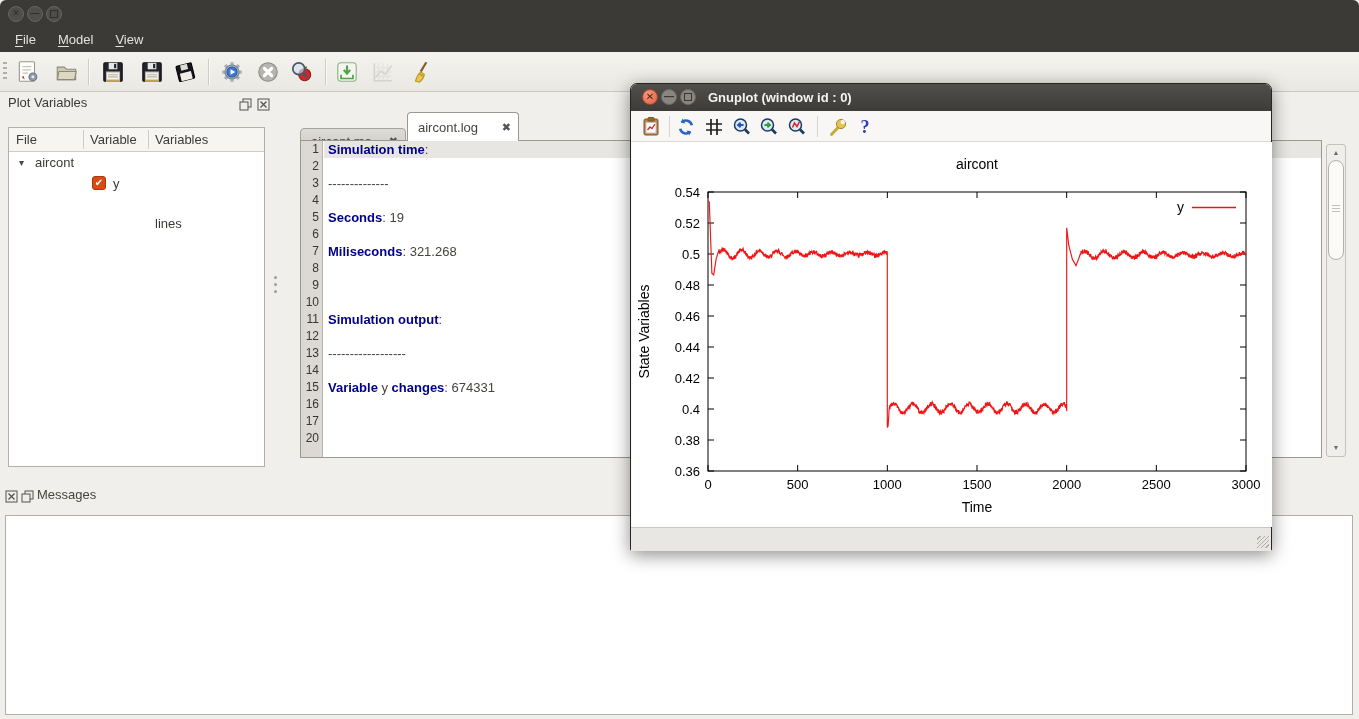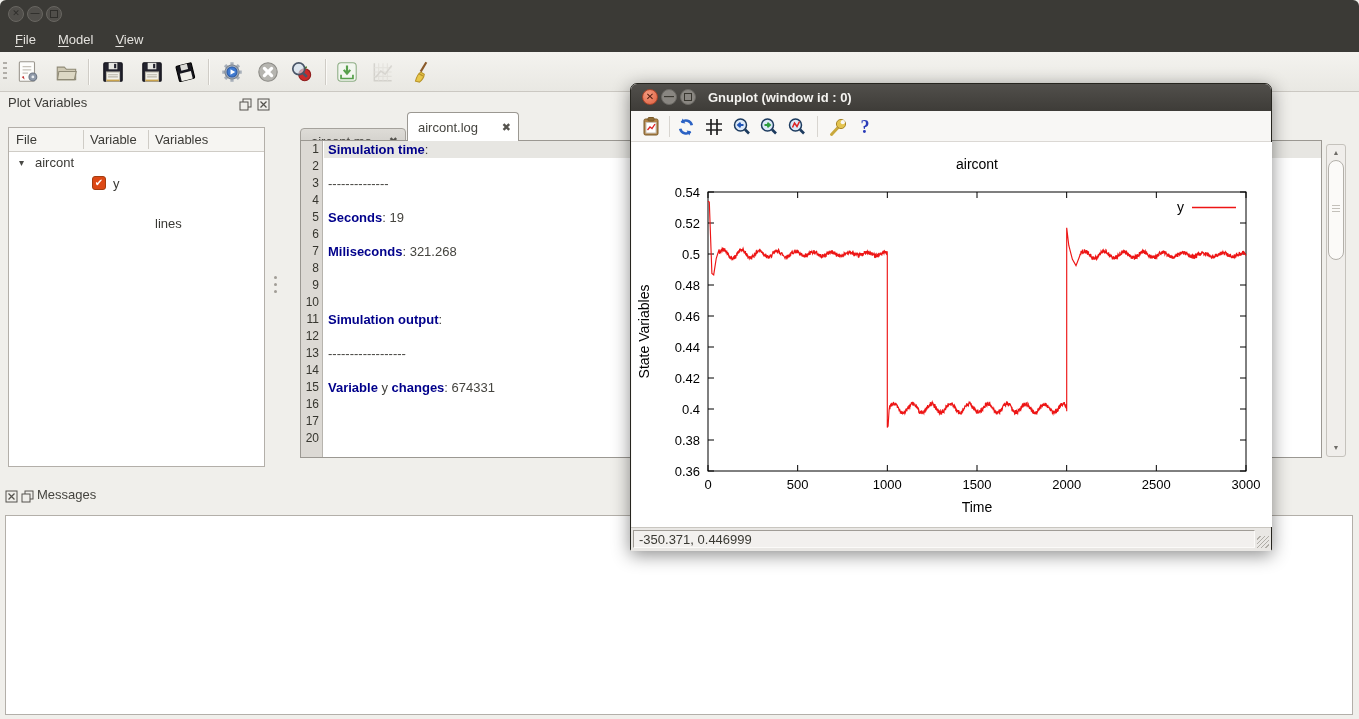--- a/index.html
+++ b/index.html
@@ -430,18 +430,17 @@
           <text x="68" y="85.50000000000001" text-anchor="end" font-size="13" font-family="Liberation Sans, DejaVu Sans, sans-serif" fill="#000">0.52</text>
           <line x1="76" y1="50" x2="82" y2="50" stroke="#000"></line>
           <line x1="614" y1="50" x2="608" y2="50" stroke="#000"></line>
           <text x="68" y="54.5" text-anchor="end" font-size="13" font-family="Liberation Sans, DejaVu Sans, sans-serif" fill="#000">0.54</text>
           <polyline points="76.0,59.3 77.3,60.1 79.9,131.4 81.7,132.9 84.2,116.7 87.1,107.4 87.4,111.1 87.7,111.3 87.9,109.2 88.2,109.5 88.5,111.1 88.7,109.3 89.0,109.9 89.3,108.2 89.5,106.9 89.8,108.2 90.1,108.8 90.3,106.1 90.6,106.5 90.9,108.1 91.2,108.5 91.4,107.2 91.7,106.5 92.0,106.8 92.2,109.4 92.5,107.6 92.8,106.3 93.0,109.7 93.3,107.7 93.6,110.3 93.8,109.6 94.1,110.8 94.4,110.6 94.7,108.6 94.9,110.0 95.2,112.5 95.5,112.3 95.7,110.0 96.0,111.9 96.3,111.0 96.5,113.4 96.8,113.3 97.1,115.4 97.3,115.7 97.6,114.1 97.9,114.3 98.1,116.0 98.4,114.7 98.7,116.7 99.0,116.6 99.2,115.0 99.5,114.7 99.8,116.2 100.0,117.6 100.3,117.3 100.6,117.3 100.8,118.1 101.1,115.7 101.4,115.5 101.6,115.3 101.9,114.2 102.2,117.3 102.5,113.6 102.7,115.4 103.0,113.1 103.3,116.0 103.5,115.8 103.8,115.8 104.1,114.0 104.3,113.1 104.6,112.2 104.9,110.7 105.1,113.6 105.4,110.6 105.7,109.3 105.9,111.6 106.2,109.5 106.5,111.3 106.8,109.6 107.0,108.0 107.3,110.6 107.6,106.8 107.8,108.3 108.1,106.7 108.4,108.5 108.6,107.8 108.9,108.6 109.2,107.5 109.4,108.6 109.7,107.0 110.0,108.8 110.3,108.3 110.5,106.8 110.8,107.6 111.1,106.5 111.3,107.2 111.6,109.3 111.9,109.1 112.1,110.4 112.4,111.5 112.7,109.4 112.9,111.3 113.2,109.7 113.5,109.6 113.7,113.3 114.0,112.1 114.3,111.1 114.6,114.2 114.8,111.2 115.1,114.7 115.4,112.9 115.6,113.3 115.9,115.5 116.2,115.0 116.4,116.2 116.7,114.5 117.0,116.0 117.2,116.6 117.5,115.1 117.8,114.1 118.1,116.5 118.3,114.6 118.6,116.2 118.9,117.2 119.1,114.2 119.4,116.1 119.7,117.4 119.9,114.3 120.2,114.5 120.5,113.4 120.7,113.0 121.0,115.5 121.3,113.7 121.6,113.8 121.8,114.7 122.1,115.0 122.4,112.0 122.6,111.6 122.9,113.0 123.2,112.7 123.4,112.1 123.7,113.0 124.0,111.9 124.2,108.5 124.5,109.9 124.8,107.9 125.0,111.0 125.3,110.7 125.6,108.9 125.9,109.8 126.1,109.3 126.4,109.0 126.7,108.9 126.9,107.8 127.2,108.9 127.5,109.2 127.7,106.9 128.0,109.3 128.3,108.7 128.5,108.3 128.8,108.7 129.1,108.7 129.4,110.3 129.6,110.2 129.9,110.5 130.2,110.7 130.4,109.6 130.7,111.7 131.0,112.2 131.2,110.4 131.5,112.2 131.8,113.3 132.0,112.9 132.3,114.3 132.6,112.4 132.8,114.2 133.1,113.4 133.4,114.1 133.7,113.0 133.9,112.5 134.2,113.1 134.5,114.8 134.7,116.1 135.0,113.4 135.3,114.9 135.5,113.7 135.8,113.6 136.1,115.4 136.3,116.7 136.6,114.8 136.9,114.0 137.2,116.3 137.4,115.5 137.7,114.7 138.0,112.8 138.2,114.6 138.5,112.9 138.8,112.8 139.0,113.0 139.3,115.5 139.6,115.2 139.8,114.5 140.1,112.9 140.4,111.9 140.6,111.2 140.9,110.0 141.2,110.4 141.5,110.9 141.7,109.8 142.0,109.4 142.3,110.2 142.5,110.9 142.8,110.3 143.1,108.4 143.3,109.0 143.6,110.1 143.9,107.6 144.1,108.7 144.4,109.8 144.7,107.7 145.0,110.4 145.2,109.5 145.5,110.9 145.8,110.7 146.0,108.5 146.3,108.2 146.6,107.4 146.8,107.9 147.1,109.7 147.4,108.9 147.6,111.3 147.9,111.0 148.2,111.8 148.5,112.4 148.7,111.7 149.0,111.3 149.3,111.1 149.5,110.8 149.8,110.7 150.1,111.0 150.3,113.7 150.6,112.0 150.9,112.9 151.1,113.4 151.4,113.6 151.7,113.8 151.9,114.2 152.2,114.7 152.5,115.0 152.8,115.8 153.0,114.5 153.3,115.6 153.6,114.6 153.8,114.6 154.1,114.2 154.4,115.0 154.6,116.2 154.9,116.7 155.2,116.1 155.4,112.8 155.7,116.2 156.0,112.8 156.3,114.4 156.5,114.0 156.8,115.4 157.1,112.3 157.3,115.2 157.6,113.7 157.9,114.0 158.1,111.9 158.4,112.2 158.7,113.8 158.9,110.0 159.2,110.7 159.5,110.8 159.7,110.0 160.0,110.7 160.3,109.5 160.6,110.4 160.8,111.6 161.1,111.8 161.4,111.6 161.6,111.6 161.9,110.7 162.2,108.9 162.4,108.8 162.7,109.2 163.0,107.5 163.2,111.3 163.5,109.8 163.8,110.1 164.1,110.4 164.3,108.3 164.6,109.5 164.9,111.0 165.1,108.2 165.4,108.3 165.7,111.2 165.9,110.4 166.2,109.2 166.5,109.1 166.7,110.3 167.0,111.0 167.3,110.3 167.5,112.5 167.8,112.0 168.1,111.2 168.4,112.3 168.6,111.9 168.9,112.7 169.2,112.9 169.4,111.4 169.7,111.5 170.0,112.6 170.2,114.6 170.5,113.4 170.8,113.4 171.0,112.7 171.3,114.7 171.6,112.8 171.9,115.1 172.1,112.9 172.4,114.7 172.7,115.0 172.9,114.2 173.2,112.9 173.5,113.7 173.7,112.6 174.0,113.2 174.3,115.2 174.5,114.5 174.8,111.6 175.1,113.4 175.4,114.0 175.6,112.4 175.9,111.6 176.2,111.5 176.4,111.4 176.7,113.3 177.0,110.5 177.2,110.0 177.5,111.3 177.8,111.3 178.0,112.8 178.3,110.8 178.6,109.1 178.8,109.8 179.1,110.7 179.4,110.5 179.7,109.6 179.9,109.1 180.2,109.9 180.5,111.7 180.7,111.2 181.0,111.4 181.3,111.3 181.5,110.3 181.8,108.5 182.1,108.5 182.3,109.2 182.6,111.7 182.9,112.0 183.2,111.2 183.4,109.6 183.7,111.5 184.0,109.3 184.2,110.4 184.5,109.4 184.8,109.7 185.0,112.1 185.3,113.3 185.6,111.4 185.8,113.1 186.1,112.3 186.4,113.4 186.6,113.6 186.9,111.9 187.2,112.9 187.5,113.2 187.7,113.0 188.0,115.1 188.3,112.5 188.5,113.0 188.8,112.1 189.1,115.4 189.3,115.7 189.6,115.9 189.9,114.7 190.1,115.1 190.4,115.1 190.7,112.0 191.0,113.6 191.2,112.5 191.5,114.5 191.8,113.1 192.0,115.5 192.3,112.6 192.6,112.2 192.8,113.7 193.1,114.3 193.4,111.8 193.6,112.7 193.9,114.0 194.2,114.1 194.4,111.1 194.7,112.3 195.0,110.3 195.3,110.5 195.5,111.5 195.8,109.5 196.1,112.4 196.3,112.4 196.6,110.6 196.9,110.0 197.1,111.7 197.4,109.4 197.7,111.4 197.9,111.7 198.2,109.6 198.5,109.7 198.8,109.9 199.0,111.3 199.3,108.4 199.6,110.0 199.8,109.2 200.1,112.0 200.4,108.4 200.6,110.0 200.9,111.3 201.2,112.4 201.4,111.4 201.7,110.0 202.0,109.9 202.3,112.1 202.5,109.8 202.8,111.6 203.1,112.9 203.3,111.2 203.6,111.9 203.9,113.4 204.1,110.9 204.4,114.1 204.7,114.1 204.9,110.8 205.2,114.1 205.5,113.2 205.7,113.2 206.0,112.8 206.3,113.5 206.6,112.8 206.8,115.0 207.1,111.7 207.4,112.4 207.6,114.4 207.9,114.9 208.2,113.7 208.4,112.7 208.7,113.9 209.0,113.7 209.2,114.6 209.5,113.5 209.8,115.3 210.1,111.9 210.3,113.8 210.6,113.4 210.9,114.0 211.1,112.9 211.4,114.6 211.7,111.9 211.9,114.2 212.2,110.6 212.5,111.0 212.7,111.3 213.0,110.5 213.3,113.4 213.5,111.1 213.8,111.1 214.1,111.3 214.4,111.0 214.6,111.0 214.9,111.0 215.2,110.4 215.4,112.6 215.7,109.7 216.0,112.5 216.2,109.7 216.5,111.7 216.8,110.9 217.0,109.5 217.3,108.6 217.6,111.3 217.9,110.0 218.1,108.9 218.4,110.7 218.7,112.4 218.9,110.4 219.2,110.8 219.5,111.1 219.7,111.2 220.0,110.1 220.3,112.8 220.5,110.6 220.8,111.2 221.1,109.9 221.3,110.5 221.6,112.1 221.9,114.1 222.2,110.6 222.4,114.2 222.7,112.5 223.0,112.8 223.2,112.1 223.5,112.7 223.8,112.6 224.0,111.7 224.3,112.6 224.6,111.4 224.8,111.4 225.1,111.5 225.4,112.2 225.7,111.6 225.9,112.3 226.2,114.9 226.5,115.1 226.7,111.5 227.0,115.3 227.3,113.4 227.5,111.8 227.8,112.5 228.1,112.0 228.3,113.7 228.6,111.6 228.9,113.0 229.2,111.0 229.4,112.0 229.7,113.5 230.0,113.7 230.2,112.7 230.5,111.1 230.8,113.7 231.0,113.2 231.3,112.7 231.6,111.0 231.8,111.9 232.1,110.7 232.4,109.2 232.6,111.4 232.9,109.8 233.2,109.9 233.5,112.8 233.7,110.0 234.0,109.2 234.3,111.6 234.5,110.3 234.8,109.0 235.1,110.7 235.3,111.1 235.6,109.3 235.9,110.1 236.1,111.5 236.4,110.9 236.7,110.7 237.0,108.9 237.2,112.3 237.5,110.7 237.8,112.9 238.0,110.7 238.3,110.2 238.6,111.8 238.8,111.3 239.1,110.4 239.4,112.4 239.6,111.7 239.9,113.5 240.2,110.4 240.4,113.7 240.7,111.8 241.0,111.8 241.3,112.5 241.5,112.7 241.8,112.4 242.1,111.4 242.3,112.0 242.6,115.2 242.9,115.0 243.1,114.9 243.4,111.6 243.7,115.3 243.9,115.2 244.2,113.2 244.5,115.1 244.8,112.3 245.0,112.7 245.3,115.2 245.6,113.5 245.8,111.7 246.1,113.6 246.4,114.1 246.6,111.8 246.9,112.1 247.2,114.4 247.4,112.0 247.7,112.0 248.0,110.8 248.2,111.8 248.5,112.3 248.8,111.5 249.1,112.1 249.3,111.3 249.6,112.8 249.9,112.9 250.1,110.5 250.4,110.3 250.7,112.0 250.9,109.4 251.2,109.2 251.5,111.2 251.7,110.5 252.0,111.5 252.3,110.2 252.6,108.9 252.8,109.2 253.1,110.0 253.4,111.4 253.6,109.2 253.9,110.8 254.2,109.2 254.4,112.0 254.7,112.4 255.0,111.8 255.2,109.2 255.3,112.8 255.3,285.6 256.1,284.0 257.1,267.8 257.4,265.8 257.7,263.4 257.9,267.1 258.2,264.0 258.5,263.9 258.7,261.9 259.0,264.8 259.3,261.4 259.5,264.3 259.8,260.9 260.1,263.4 260.4,262.3 260.6,262.7 260.9,263.3 261.2,262.9 261.4,260.0 261.7,261.3 262.0,262.7 262.2,261.9 262.5,262.6 262.8,262.3 263.0,263.6 263.3,262.1 263.6,260.9 263.9,262.1 264.1,262.9 264.4,261.7 264.7,263.3 264.9,262.5 265.2,264.6 265.5,264.1 265.7,265.3 266.0,265.1 266.3,265.1 266.5,265.7 266.8,267.0 267.1,268.4 267.3,269.5 267.6,266.8 267.9,268.6 268.2,269.2 268.4,270.9 268.7,270.7 269.0,268.7 269.2,270.6 269.5,271.8 269.8,270.2 270.0,269.3 270.3,271.9 270.6,269.5 270.8,271.8 271.1,271.5 271.4,270.0 271.7,271.2 271.9,271.1 272.2,269.8 272.5,270.4 272.7,268.7 273.0,271.6 273.3,270.9 273.5,270.0 273.8,267.4 274.1,267.2 274.3,266.5 274.6,268.3 274.9,269.2 275.1,266.7 275.4,266.5 275.7,265.5 276.0,264.3 276.2,266.2 276.5,266.0 276.8,266.5 277.0,263.0 277.3,264.0 277.6,265.4 277.8,265.7 278.1,261.8 278.4,264.8 278.6,262.7 278.9,262.5 279.2,262.0 279.5,260.2 279.7,262.0 280.0,261.2 280.3,261.8 280.5,260.2 280.8,260.2 281.1,263.7 281.3,263.2 281.6,260.3 281.9,262.7 282.1,261.5 282.4,262.5 282.7,263.1 283.0,263.9 283.2,263.9 283.5,264.4 283.8,263.4 284.0,262.7 284.3,263.0 284.6,266.2 284.8,265.1 285.1,265.9 285.4,266.2 285.6,265.6 285.9,266.7 286.2,267.8 286.4,265.6 286.7,269.3 287.0,268.8 287.3,270.8 287.5,270.6 287.8,271.3 288.1,271.3 288.3,270.5 288.6,268.9 288.9,270.1 289.1,270.6 289.4,271.0 289.7,268.4 289.9,269.6 290.2,270.8 290.5,271.2 290.8,269.4 291.0,271.2 291.3,269.8 291.6,271.1 291.8,271.5 292.1,268.1 292.4,269.9 292.6,270.7 292.9,266.8 293.2,270.4 293.4,267.0 293.7,267.4 294.0,269.3 294.2,266.5 294.5,265.0 294.8,267.6 295.1,264.3 295.3,266.7 295.6,263.0 295.9,264.9 296.1,264.7 296.4,266.1 296.7,264.1 296.9,265.3 297.2,263.6 297.5,262.9 297.7,263.0 298.0,264.5 298.3,260.2 298.6,261.0 298.8,263.2 299.1,263.6 299.4,263.2 299.6,261.1 299.9,260.7 300.2,259.9 300.4,260.6 300.7,260.6 301.0,263.5 301.2,261.7 301.5,262.8 301.8,261.7 302.0,264.6 302.3,265.8 302.6,262.5 302.9,262.6 303.1,262.8 303.4,266.3 303.7,267.0 303.9,268.0 304.2,264.3 304.5,265.9 304.7,266.4 305.0,269.2 305.3,267.2 305.5,267.3 305.8,267.2 306.1,270.9 306.4,267.6 306.6,270.5 306.9,269.5 307.2,270.4 307.4,271.9 307.7,271.2 308.0,268.6 308.2,268.3 308.5,270.3 308.8,271.8 309.0,272.6 309.3,269.2 309.6,272.4 309.9,268.5 310.1,270.9 310.4,268.1 310.7,267.9 310.9,268.4 311.2,270.9 311.5,269.7 311.7,269.7 312.0,270.3 312.3,267.5 312.5,267.6 312.8,266.9 313.1,266.3 313.3,266.2 313.6,268.1 313.9,264.2 314.2,264.7 314.4,264.5 314.7,265.1 315.0,263.0 315.2,265.2 315.5,264.0 315.8,265.1 316.0,261.2 316.3,264.1 316.6,263.8 316.8,262.0 317.1,261.8 317.4,261.9 317.7,262.3 317.9,262.3 318.2,262.5 318.5,262.2 318.7,261.0 319.0,263.8 319.3,261.6 319.5,261.6 319.8,261.8 320.1,261.0 320.3,261.3 320.6,263.2 320.9,262.2 321.1,265.2 321.4,264.2 321.7,263.7 322.0,265.1 322.2,266.4 322.5,263.4 322.8,264.0 323.0,266.5 323.3,264.8 323.6,265.2 323.8,269.1 324.1,267.8 324.4,266.5 324.6,269.4 324.9,268.8 325.2,267.8 325.5,270.0 325.7,268.6 326.0,270.5 326.3,268.0 326.5,272.1 326.8,268.4 327.1,269.4 327.3,270.7 327.6,271.4 327.9,271.6 328.1,271.1 328.4,271.4 328.7,271.6 328.9,272.2 329.2,269.1 329.5,271.3 329.8,270.7 330.0,271.4 330.3,267.8 330.6,270.5 330.8,267.4 331.1,267.9 331.4,267.9 331.6,268.1 331.9,266.4 332.2,266.2 332.4,267.1 332.7,264.6 333.0,263.8 333.3,264.0 333.5,264.0 333.8,264.4 334.1,264.6 334.3,263.3 334.6,261.3 334.9,264.0 335.1,263.2 335.4,263.0 335.7,263.3 335.9,261.5 336.2,262.7 336.5,263.4 336.8,261.3 337.0,260.6 337.3,261.6 337.6,259.8 337.8,260.4 338.1,260.4 338.4,261.8 338.6,262.4 338.9,263.1 339.2,261.3 339.4,264.2 339.7,265.3 340.0,263.2 340.2,266.1 340.5,266.0 340.8,263.7 341.1,266.5 341.3,266.6 341.6,267.3 341.9,266.7 342.1,264.6 342.4,267.1 342.7,266.4 342.9,266.2 343.2,266.8 343.5,269.5 343.7,267.4 344.0,269.7 344.3,270.4 344.6,271.5 344.8,268.9 345.1,268.9 345.4,268.5 345.6,270.4 345.9,271.5 346.2,270.0 346.4,270.0 346.7,271.5 347.0,268.8 347.2,269.1 347.5,269.8 347.8,269.6 348.0,270.0 348.3,268.0 348.6,270.0 348.9,267.4 349.1,267.7 349.4,270.6 349.7,266.8 349.9,267.1 350.2,266.3 350.5,268.5 350.7,268.7 351.0,265.1 351.3,266.7 351.5,265.5 351.8,263.9 352.1,265.5 352.4,265.3 352.6,264.2 352.9,266.0 353.2,264.6 353.4,261.4 353.7,261.1 354.0,262.6 354.2,262.5 354.5,263.7 354.8,264.1 355.0,260.5 355.3,262.9 355.6,262.9 355.8,259.8 356.1,261.2 356.4,263.0 356.7,262.9 356.9,263.4 357.2,263.4 357.5,260.7 357.7,260.5 358.0,262.2 358.3,263.6 358.5,262.3 358.8,265.1 359.1,263.7 359.3,264.5 359.6,264.3 359.9,265.7 360.2,265.5 360.4,265.9 360.7,266.3 361.0,265.9 361.2,268.2 361.5,266.6 361.8,266.4 362.0,267.6 362.3,270.0 362.6,269.5 362.8,270.5 363.1,267.7 363.4,271.3 363.7,269.7 363.9,268.9 364.2,271.2 364.5,272.4 364.7,270.4 365.0,272.4 365.3,269.3 365.5,270.6 365.8,271.6 366.1,269.9 366.3,270.1 366.6,270.1 366.9,268.6 367.1,267.7 367.4,271.0 367.7,271.5 368.0,267.6 368.2,267.5 368.5,268.3 368.8,269.9 369.0,268.7 369.3,268.5 369.6,265.7 369.8,266.8 370.1,267.8 370.4,266.8 370.6,264.9 370.9,264.1 371.2,263.7 371.5,262.3 371.7,264.0 372.0,262.1 372.3,261.6 372.5,262.2 372.8,261.3 373.1,263.2 373.3,263.8 373.6,264.2 373.9,262.1 374.1,261.5 374.4,262.9 374.7,259.9 374.9,259.9 375.2,261.0 375.5,259.9 375.8,263.2 376.0,261.0 376.3,264.3 376.6,263.5 376.8,262.8 377.1,262.5 377.4,261.2 377.6,262.6 377.9,262.9 378.2,263.0 378.4,262.6 378.7,263.8 379.0,263.9 379.3,265.4 379.5,264.5 379.8,267.2 380.1,266.7 380.3,269.4 380.6,268.3 380.9,269.4 381.1,267.4 381.4,270.0 381.7,268.3 381.9,270.5 382.2,268.4 382.5,270.7 382.7,272.1 383.0,271.7 383.3,271.7 383.6,268.5 383.8,268.5 384.1,271.2 384.4,271.3 384.6,268.8 384.9,269.4 385.2,271.5 385.4,270.9 385.7,271.5 386.0,269.5 386.2,267.9 386.5,268.5 386.8,267.7 387.1,267.3 387.3,267.6 387.6,267.1 387.9,268.8 388.1,268.4 388.4,267.4 388.7,267.8 388.9,264.2 389.2,267.3 389.5,265.2 389.7,263.7 390.0,265.4 390.3,262.6 390.6,262.1 390.8,262.8 391.1,264.8 391.4,264.4 391.6,262.8 391.9,260.9 392.2,262.9 392.4,260.8 392.7,264.0 393.0,264.0 393.2,261.5 393.5,262.4 393.8,263.5 394.0,261.4 394.3,260.4 394.6,263.4 394.9,264.1 395.1,264.5 395.4,264.0 395.7,264.0 395.9,261.2 396.2,261.7 396.5,264.1 396.7,264.0 397.0,265.1 397.3,264.7 397.5,266.3 397.8,266.5 398.1,265.0 398.4,266.3 398.6,266.7 398.9,264.9 399.2,267.2 399.4,269.6 399.7,266.4 400.0,268.4 400.2,268.1 400.5,270.7 400.8,270.9 401.0,269.4 401.3,267.8 401.6,270.8 401.8,271.3 402.1,271.5 402.4,270.5 402.7,270.9 402.9,271.2 403.2,270.4 403.5,270.7 403.7,272.3 404.0,270.3 404.3,269.1 404.5,271.6 404.8,271.9 405.1,270.5 405.3,270.5 405.6,269.3 405.9,266.9 406.2,266.8 406.4,267.5 406.7,268.1 407.0,266.8 407.2,268.2 407.5,264.8 407.8,267.5 408.0,265.0 408.3,264.0 408.6,265.0 408.8,264.2 409.1,265.0 409.4,263.3 409.6,263.4 409.9,264.5 410.2,263.2 410.5,264.0 410.7,263.2 411.0,262.6 411.3,263.9 411.5,262.2 411.8,262.7 412.1,263.1 412.3,262.5 412.6,262.7 412.9,263.1 413.1,260.8 413.4,264.1 413.7,262.6 414.0,261.0 414.2,261.9 414.5,263.0 414.8,264.9 415.0,263.1 415.3,265.3 415.6,265.4 415.8,262.9 416.1,265.9 416.4,264.8 416.6,265.9 416.9,264.7 417.2,265.9 417.5,266.6 417.7,265.6 418.0,266.8 418.3,268.2 418.5,269.2 418.8,267.6 419.1,266.9 419.3,267.2 419.6,268.2 419.9,268.3 420.1,269.2 420.4,271.4 420.7,271.6 420.9,272.0 421.2,268.6 421.5,269.6 421.8,270.6 422.0,270.3 422.3,271.4 422.6,270.0 422.8,268.7 423.1,271.0 423.4,270.4 423.6,267.7 423.9,268.0 424.2,268.3 424.4,271.2 424.7,268.6 425.0,266.6 425.3,269.2 425.5,269.4 425.8,269.3 426.1,267.3 426.3,267.6 426.6,264.8 426.9,264.3 427.1,265.0 427.4,267.0 427.7,262.8 427.9,265.1 428.2,263.5 428.5,264.4 428.7,263.5 429.0,261.8 429.3,261.9 429.6,261.1 429.8,263.2 430.1,263.7 430.4,263.9 430.6,262.1 430.9,263.2 431.2,260.7 431.4,261.7 431.7,261.5 432.0,260.2 432.2,261.6 432.5,261.2 432.8,263.4 433.1,264.1 433.3,264.8 433.6,265.2 433.9,262.2 434.1,265.6 434.4,266.0 434.7,266.2 434.7,269.3 434.7,85.7 436.8,103.5 440.4,117.4 444.0,123.6 447.6,114.3 447.8,113.3 448.1,112.1 448.4,112.0 448.7,113.1 448.9,110.2 449.2,108.9 449.5,110.6 449.7,110.4 450.0,110.5 450.3,111.5 450.5,107.6 450.8,109.1 451.1,110.9 451.3,110.5 451.6,110.7 451.9,110.8 452.2,110.1 452.4,107.9 452.7,108.0 453.0,109.4 453.2,110.2 453.5,109.5 453.8,108.2 454.0,110.9 454.3,110.9 454.6,109.9 454.8,108.1 455.1,110.6 455.4,112.2 455.6,112.3 455.9,109.1 456.2,111.0 456.5,109.6 456.7,112.1 457.0,112.6 457.3,112.9 457.5,114.5 457.8,112.0 458.1,112.8 458.3,115.1 458.6,112.5 458.9,112.7 459.1,114.3 459.4,115.3 459.7,116.1 460.0,114.6 460.2,116.8 460.5,117.1 460.8,115.3 461.0,114.4 461.3,116.7 461.6,114.6 461.8,117.7 462.1,114.8 462.4,117.0 462.6,116.8 462.9,116.8 463.2,116.9 463.4,116.2 463.7,114.2 464.0,114.9 464.3,116.0 464.5,117.4 464.8,116.8 465.1,116.8 465.3,113.7 465.6,114.6 465.9,116.3 466.1,113.0 466.4,112.8 466.7,112.5 466.9,113.3 467.2,112.3 467.5,111.6 467.8,110.7 468.0,113.3 468.3,110.5 468.6,111.7 468.8,111.1 469.1,109.0 469.4,109.5 469.6,110.1 469.9,111.4 470.2,110.2 470.4,111.2 470.7,108.1 471.0,107.7 471.3,109.2 471.5,107.6 471.8,110.3 472.1,110.6 472.3,108.4 472.6,109.1 472.9,111.0 473.1,110.9 473.4,109.4 473.7,111.1 473.9,107.8 474.2,108.1 474.5,110.1 474.7,111.2 475.0,110.8 475.3,111.1 475.6,112.1 475.8,112.3 476.1,112.5 476.4,113.5 476.6,110.2 476.9,114.0 477.2,112.9 477.4,114.8 477.7,114.7 478.0,111.9 478.2,114.2 478.5,114.0 478.8,113.8 479.1,112.9 479.3,115.2 479.6,114.1 479.9,115.1 480.1,115.7 480.4,117.4 480.7,116.5 480.9,117.4 481.2,114.2 481.5,114.9 481.7,115.0 482.0,116.0 482.3,117.0 482.5,116.8 482.8,115.6 483.1,114.8 483.4,117.0 483.6,113.8 483.9,113.7 484.2,117.1 484.4,115.8 484.7,113.4 485.0,114.6 485.2,115.6 485.5,116.1 485.8,112.8 486.0,111.9 486.3,112.4 486.6,114.5 486.9,113.7 487.1,113.4 487.4,113.6 487.7,113.1 487.9,109.9 488.2,113.3 488.5,111.9 488.7,112.7 489.0,112.2 489.3,112.0 489.5,111.6 489.8,108.5 490.1,111.2 490.3,110.8 490.6,109.1 490.9,111.0 491.2,108.2 491.4,109.6 491.7,108.9 492.0,111.2 492.2,108.2 492.5,109.7 492.8,111.2 493.0,108.7 493.3,109.4 493.6,111.9 493.8,111.9 494.1,112.1 494.4,108.6 494.7,110.0 494.9,111.5 495.2,110.2 495.5,112.8 495.7,112.4 496.0,113.5 496.3,110.8 496.5,113.2 496.8,113.5 497.1,112.2 497.3,113.4 497.6,114.1 497.9,115.2 498.2,113.4 498.4,113.7 498.7,113.5 499.0,113.7 499.2,116.7 499.5,115.6 499.8,115.2 500.0,114.4 500.3,117.0 500.6,113.9 500.8,115.1 501.1,114.5 501.4,115.2 501.6,115.5 501.9,113.9 502.2,116.9 502.5,117.6 502.7,114.6 503.0,117.0 503.3,113.4 503.5,113.8 503.8,115.0 504.1,116.9 504.3,113.2 504.6,113.1 504.9,115.6 505.1,115.9 505.4,112.2 505.7,114.1 506.0,114.9 506.2,112.6 506.5,113.5 506.8,113.4 507.0,113.8 507.3,110.6 507.6,110.5 507.8,113.7 508.1,110.1 508.4,112.0 508.6,112.0 508.9,110.0 509.2,109.1 509.4,110.7 509.7,108.9 510.0,111.7 510.3,109.0 510.5,108.3 510.8,109.3 511.1,111.2 511.3,108.8 511.6,108.5 511.9,110.1 512.1,109.9 512.4,111.0 512.7,111.8 512.9,108.9 513.2,108.5 513.5,112.4 513.8,109.7 514.0,110.3 514.3,110.9 514.6,110.4 514.8,112.8 515.1,110.9 515.4,112.3 515.6,111.4 515.9,113.5 516.2,114.0 516.4,114.3 516.7,113.0 517.0,114.5 517.2,113.9 517.5,112.3 517.8,115.3 518.1,113.4 518.3,116.0 518.6,115.9 518.9,112.7 519.1,116.5 519.4,113.6 519.7,116.0 519.9,116.0 520.2,116.1 520.5,115.0 520.7,115.1 521.0,113.3 521.3,114.6 521.6,114.6 521.8,115.8 522.1,114.8 522.4,115.4 522.6,116.9 522.9,114.5 523.2,113.2 523.4,116.2 523.7,116.5 524.0,112.9 524.2,113.2 524.5,115.3 524.8,115.9 525.1,113.7 525.3,113.0 525.6,113.5 525.9,112.1 526.1,114.8 526.4,111.5 526.7,112.9 526.9,113.9 527.2,110.4 527.5,110.0 527.7,111.1 528.0,110.8 528.3,110.9 528.5,111.6 528.8,113.0 529.1,111.9 529.4,109.6 529.6,111.8 529.9,109.9 530.2,109.6 530.4,109.8 530.7,111.8 531.0,108.8 531.2,110.4 531.5,109.1 531.8,109.4 532.0,111.5 532.3,109.0 532.6,110.2 532.9,112.5 533.1,112.0 533.4,110.3 533.7,109.4 533.9,112.1 534.2,111.1 534.5,112.2 534.7,111.1 535.0,113.5 535.3,112.9 535.5,112.0 535.8,114.0 536.1,114.1 536.3,114.0 536.6,111.6 536.9,114.5 537.2,114.7 537.4,112.6 537.7,114.0 538.0,114.6 538.2,115.9 538.5,113.8 538.8,113.7 539.0,113.6 539.3,116.1 539.6,114.3 539.8,113.6 540.1,116.4 540.4,113.8 540.7,116.8 540.9,115.4 541.2,115.6 541.5,114.6 541.7,115.7 542.0,116.7 542.3,115.0 542.5,115.2 542.8,113.8 543.1,114.8 543.3,112.6 543.6,114.0 543.9,113.1 544.1,114.0 544.4,112.2 544.7,113.3 545.0,115.0 545.2,111.9 545.5,111.6 545.8,115.0 546.0,113.3 546.3,110.9 546.6,112.8 546.8,112.2 547.1,112.3 547.4,112.9 547.6,111.8 547.9,112.3 548.2,109.9 548.5,112.3 548.7,112.2 549.0,109.9 549.3,110.9 549.5,112.2 549.8,110.0 550.1,111.5 550.3,110.0 550.6,110.2 550.9,109.0 551.1,111.0 551.4,111.8 551.7,111.2 552.0,111.5 552.2,109.8 552.5,109.7 552.8,111.0 553.0,109.5 553.3,112.1 553.6,113.1 553.8,111.1 554.1,109.9 554.4,111.6 554.6,111.2 554.9,110.7 555.2,111.6 555.4,111.6 555.7,112.7 556.0,113.2 556.3,113.8 556.5,111.6 556.8,114.8 557.1,113.8 557.3,112.7 557.6,115.5 557.9,112.9 558.1,113.3 558.4,114.5 558.7,114.3 558.9,115.9 559.2,114.9 559.5,115.3 559.8,112.9 560.0,112.7 560.3,115.7 560.6,113.5 560.8,116.6 561.1,113.2 561.4,113.8 561.6,114.1 561.9,116.6 562.2,112.8 562.4,115.9 562.7,116.2 563.0,115.7 563.2,115.5 563.5,112.3 563.8,112.6 564.1,114.9 564.3,115.6 564.6,115.5 564.9,111.4 565.1,112.3 565.4,111.6 565.7,111.2 565.9,113.3 566.2,111.1 566.5,110.6 566.7,111.6 567.0,113.4 567.3,110.8 567.6,113.6 567.8,111.5 568.1,111.4 568.4,112.2 568.6,111.1 568.9,112.2 569.2,111.5 569.4,112.4 569.7,110.0 570.0,109.7 570.2,110.2 570.5,110.2 570.8,110.8 571.0,110.4 571.3,110.7 571.6,110.7 571.9,112.6 572.1,112.2 572.4,112.6 572.7,112.0 572.9,112.6 573.2,112.5 573.5,113.1 573.7,110.0 574.0,112.2 574.3,111.2 574.5,111.3 574.8,112.3 575.1,111.0 575.4,111.0 575.6,114.2 575.9,111.1 576.2,111.2 576.4,111.7 576.7,114.5 577.0,113.5 577.2,114.2 577.5,113.7 577.8,113.2 578.0,113.9 578.3,115.0 578.6,113.5 578.9,114.7 579.1,114.5 579.4,115.9 579.7,116.2 579.9,115.7 580.2,114.8 580.5,116.1 580.7,112.6 581.0,115.2 581.3,115.6 581.5,114.2 581.8,116.2 582.1,113.7 582.3,115.7 582.6,115.7 582.9,115.1 583.2,113.1 583.4,113.3 583.7,111.9 584.0,114.2 584.2,114.1 584.5,113.4 584.8,114.7 585.0,111.8 585.3,114.1 585.6,114.4 585.8,114.2 586.1,113.4 586.4,113.2 586.7,112.0 586.9,111.2 587.2,113.1 587.5,113.0 587.7,112.4 588.0,112.6 588.3,109.9 588.5,112.0 588.8,112.6 589.1,112.6 589.3,112.4 589.6,110.2 589.9,112.0 590.1,109.2 590.4,112.4 590.7,111.4 591.0,109.8 591.2,110.4 591.5,110.7 591.8,111.5 592.0,109.7 592.3,113.3 592.6,110.9 592.8,111.1 593.1,110.9 593.4,109.8 593.6,110.2 593.9,110.3 594.2,113.2 594.5,110.3 594.7,113.0 595.0,113.4 595.3,113.7 595.5,114.5 595.8,111.0 596.1,113.1 596.3,114.7 596.6,112.6 596.9,113.6 597.1,114.8 597.4,112.3 597.7,113.4 597.9,115.2 598.2,112.7 598.5,112.5 598.8,114.2 599.0,113.9 599.3,114.5 599.6,115.7 599.8,115.7 600.1,114.5 600.4,116.0 600.6,113.9 600.9,114.1 601.2,116.2 601.4,113.5 601.7,114.9 602.0,115.7 602.3,112.3 602.5,115.5 602.8,115.0 603.1,115.3 603.3,114.6 603.6,112.5 603.9,115.4 604.1,112.8 604.4,111.5 604.7,111.3 604.9,112.7 605.2,114.0 605.5,112.2 605.8,113.7 606.0,112.3 606.3,114.3 606.6,113.3 606.8,112.5 607.1,111.0 607.4,110.0 607.6,113.6 607.9,111.2 608.2,113.1 608.4,113.2 608.7,110.9 609.0,113.0 609.2,111.2 609.5,113.3 609.8,110.5 610.1,111.5 610.3,111.4 610.6,109.5 610.9,109.4 611.1,110.3 611.4,111.2 611.7,112.7 611.9,110.0 612.2,110.4 612.5,112.1 612.7,111.0 613.0,111.6 613.3,112.7 613.6,113.0 613.8,112.2" fill="none" stroke="#ed1515" stroke-width="1.15"></polyline>
           <text x="552" y="70" text-anchor="end" font-size="14" font-family="Liberation Sans, DejaVu Sans, sans-serif" fill="#000">y</text>
           <line x1="560" y1="65.5" x2="604" y2="65.5" stroke="#ed1515" stroke-width="1.4"></line>
         </svg>
       </div>
     <div class="gp-status">
-      <div class="gp-status-field">-350.371, 0.446999</div>
       <div class="gp-grip"></div>
     </div>
   </div>
 
 </div>
 
 </body></html>

